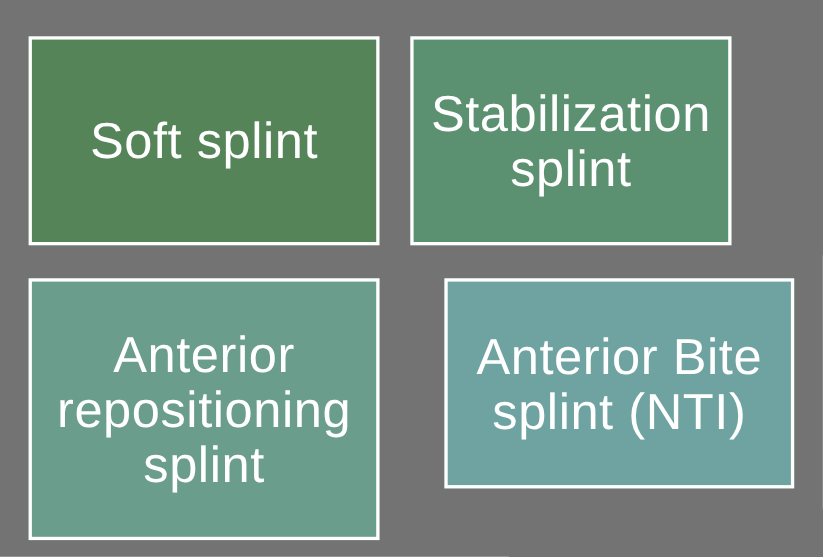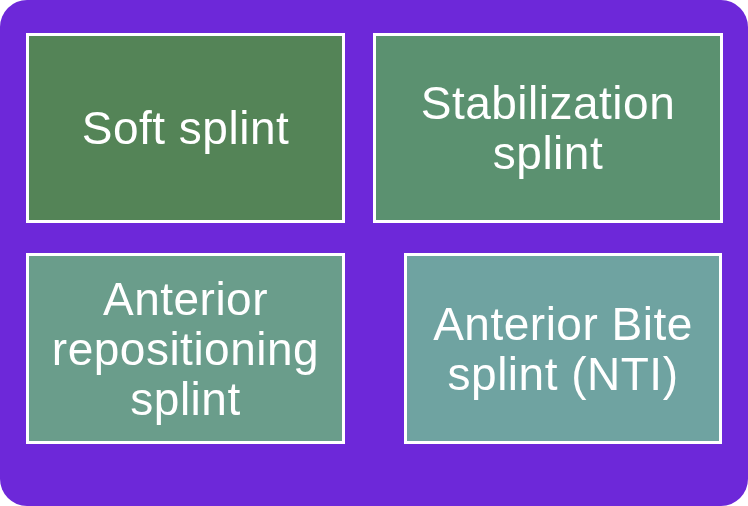--- a/index.html
+++ b/index.html
@@ -26,28 +26,28 @@
     color: #ffffff;
     font-size: 46px;
     line-height: 50px;
     letter-spacing: 0.5px;
     font-weight: 400;
     white-space: pre-line;
     text-align: center;
   }
   
   .pos-tl { left: 26px;  top: 33px;  width: 319px; height: 190px; }
-  .pos-tr { left: 373px; top: 33px;  width: 350px; height: 190px; }
-  .pos-bl { left: 26px;  top: 253px; width: 319px; height: 191px; }
+  .pos-tr { left: 373px; top: 33px;  width: 292px; height: 190px; }
+  .pos-bl { left: 26px;  top: 253px; width: 319px; height: 238px; }
   .pos-br { left: 373px; top: 253px; width: 318px; height: 191px; }
 </style>
 </head>
 <body>
 
-<div class="stage" style="background-color: #6d28d9; border-radius: 27px;">
+<div class="stage" style="background-color: #737373;">
 
   <div class="shape pos-tl" style="background-color: rgb(84, 132, 87);">
     <div class="shape-label">Soft splint</div>
   </div>
 
   <div class="shape pos-tr" style="background-color: rgb(91, 145, 112);">
     <div class="shape-label">Stabilization
 splint</div>
   </div>
 

